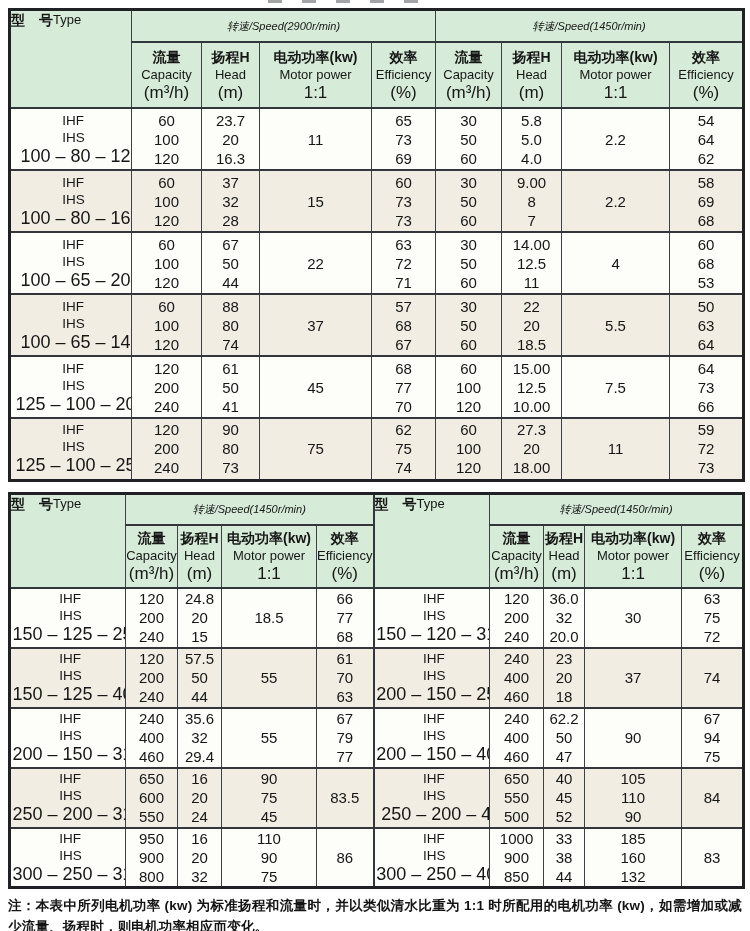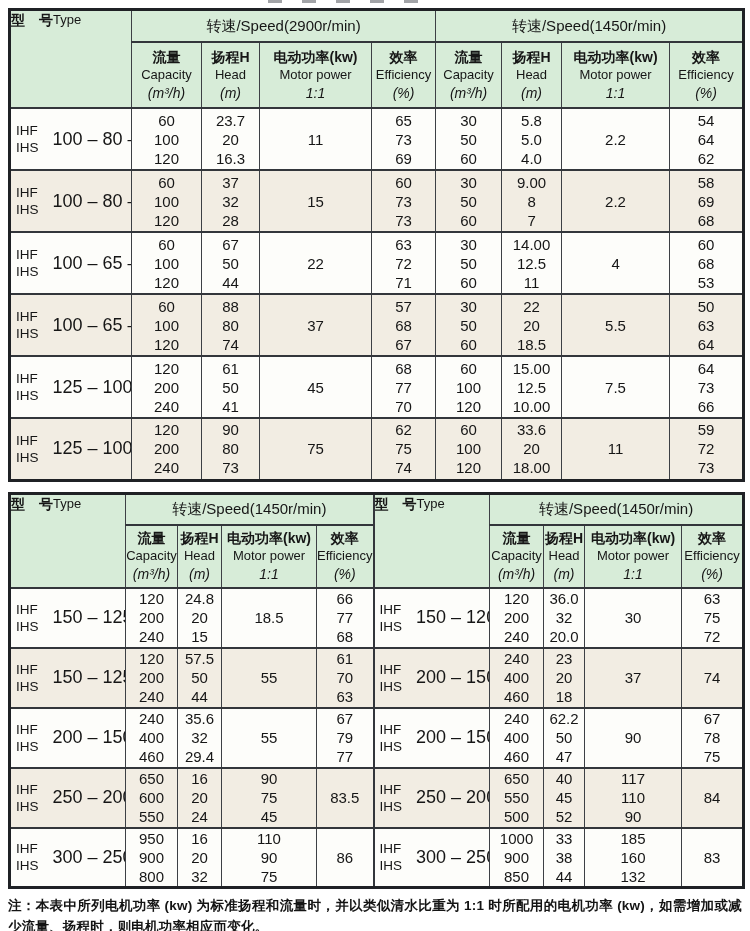--- a/index.html
+++ b/index.html
@@ -19,39 +19,39 @@
   }
   .spec-table th,.spec-table td{
     border-left:1px solid #3d4045;border-right:1px solid #3d4045;
     border-top:2px solid #33363b;border-bottom:2px solid #33363b;
     padding:0;text-align:center;vertical-align:middle;overflow:hidden;
   }
   .spec-table th{background:#d7ecd8;font-weight:normal;}
   .half-sep{border-left:2px solid #33363b !important;}
   
   .zh{font-weight:bold;font-size:14px;line-height:18px;}
-  .speed-txt{font-weight:bold;font-size:15px;}
+  .speed-txt{font-weight:bold;font-size:11px;font-style:italic;}
   .en{font-size:13px;line-height:18px;}
-  .unit{font-size:14px;line-height:18px;font-style:italic;}
+  .unit{font-size:17px;line-height:18px;}
   .type-wrap{display:flex;flex-direction:row;justify-content:flex-start;height:100%;}
   .t1 .type-wrap{height:96px;}
   .t2 .type-wrap{height:92px;}
   
   .t1 thead tr:nth-child(1){height:32px;}
   .t1 thead tr:nth-child(2){height:64px;}
   .t1 tbody tr{height:62px;}
   .t2 thead tr:nth-child(1){height:31px;}
   .t2 thead tr:nth-child(2){height:62px;}
   .t2 tbody tr{height:60px;}
   
   .spec-table tbody tr:nth-child(odd) td{background:#fdfdfa;}
   .spec-table tbody tr:nth-child(even) td{background:#f2ede3;}
   .spec-table td{font-size:15px;}
   .vline{line-height:19px;}
-  .model-wrap{display:flex;align-items:center;height:100%;padding-left:5px;box-sizing:border-box;}
+  .model-wrap{display:flex;align-items:center;height:100%;padding-left:5px;box-sizing:border-box;flex-direction:column;}
   .brand{display:flex;flex-direction:column;align-items:flex-start;font-size:13.5px;line-height:17px;}
   .size{font-size:18px;margin-left:14px;white-space:nowrap;}
   .gap{height:10px;}
   .note{
     width:734px;margin:7px 0 0 0;font-size:13.5px;line-height:1.55;
     font-weight:bold;color:#141414;letter-spacing:.2px;text-align:justify;
   }
 </style>
 </head>
 <body>
@@ -387,21 +387,21 @@
             <div class="vline">62</div>
             <div class="vline">75</div>
             <div class="vline">74</div>
           </td>
           <td class="vals">
             <div class="vline">60</div>
             <div class="vline">100</div>
             <div class="vline">120</div>
           </td>
           <td class="vals">
-            <div class="vline">33.6</div>
+            <div class="vline">27.3</div>
             <div class="vline">20</div>
             <div class="vline">18.00</div>
           </td>
           <td class="vals">
             <div class="vline">11</div>
           </td>
           <td class="vals">
             <div class="vline">59</div>
             <div class="vline">72</div>
             <div class="vline">73</div>
@@ -639,21 +639,21 @@
           <td class="vals">
             <div class="vline">62.2</div>
             <div class="vline">50</div>
             <div class="vline">47</div>
           </td>
           <td class="vals">
             <div class="vline">90</div>
           </td>
           <td class="vals">
             <div class="vline">67</div>
-            <div class="vline">78</div>
+            <div class="vline">94</div>
             <div class="vline">75</div>
           </td>
         </tr>
         <tr>
           <td class="model">
             <div class="model-wrap">
               <div class="brand">
                 <div>IHF</div>
                 <div>IHS</div>
               </div>
@@ -691,21 +691,21 @@
             <div class="vline">650</div>
             <div class="vline">550</div>
             <div class="vline">500</div>
           </td>
           <td class="vals">
             <div class="vline">40</div>
             <div class="vline">45</div>
             <div class="vline">52</div>
           </td>
           <td class="vals">
-            <div class="vline">117</div>
+            <div class="vline">105</div>
             <div class="vline">110</div>
             <div class="vline">90</div>
           </td>
           <td class="vals">
             <div class="vline">84</div>
           </td>
         </tr>
         <tr>
           <td class="model">
             <div class="model-wrap">

